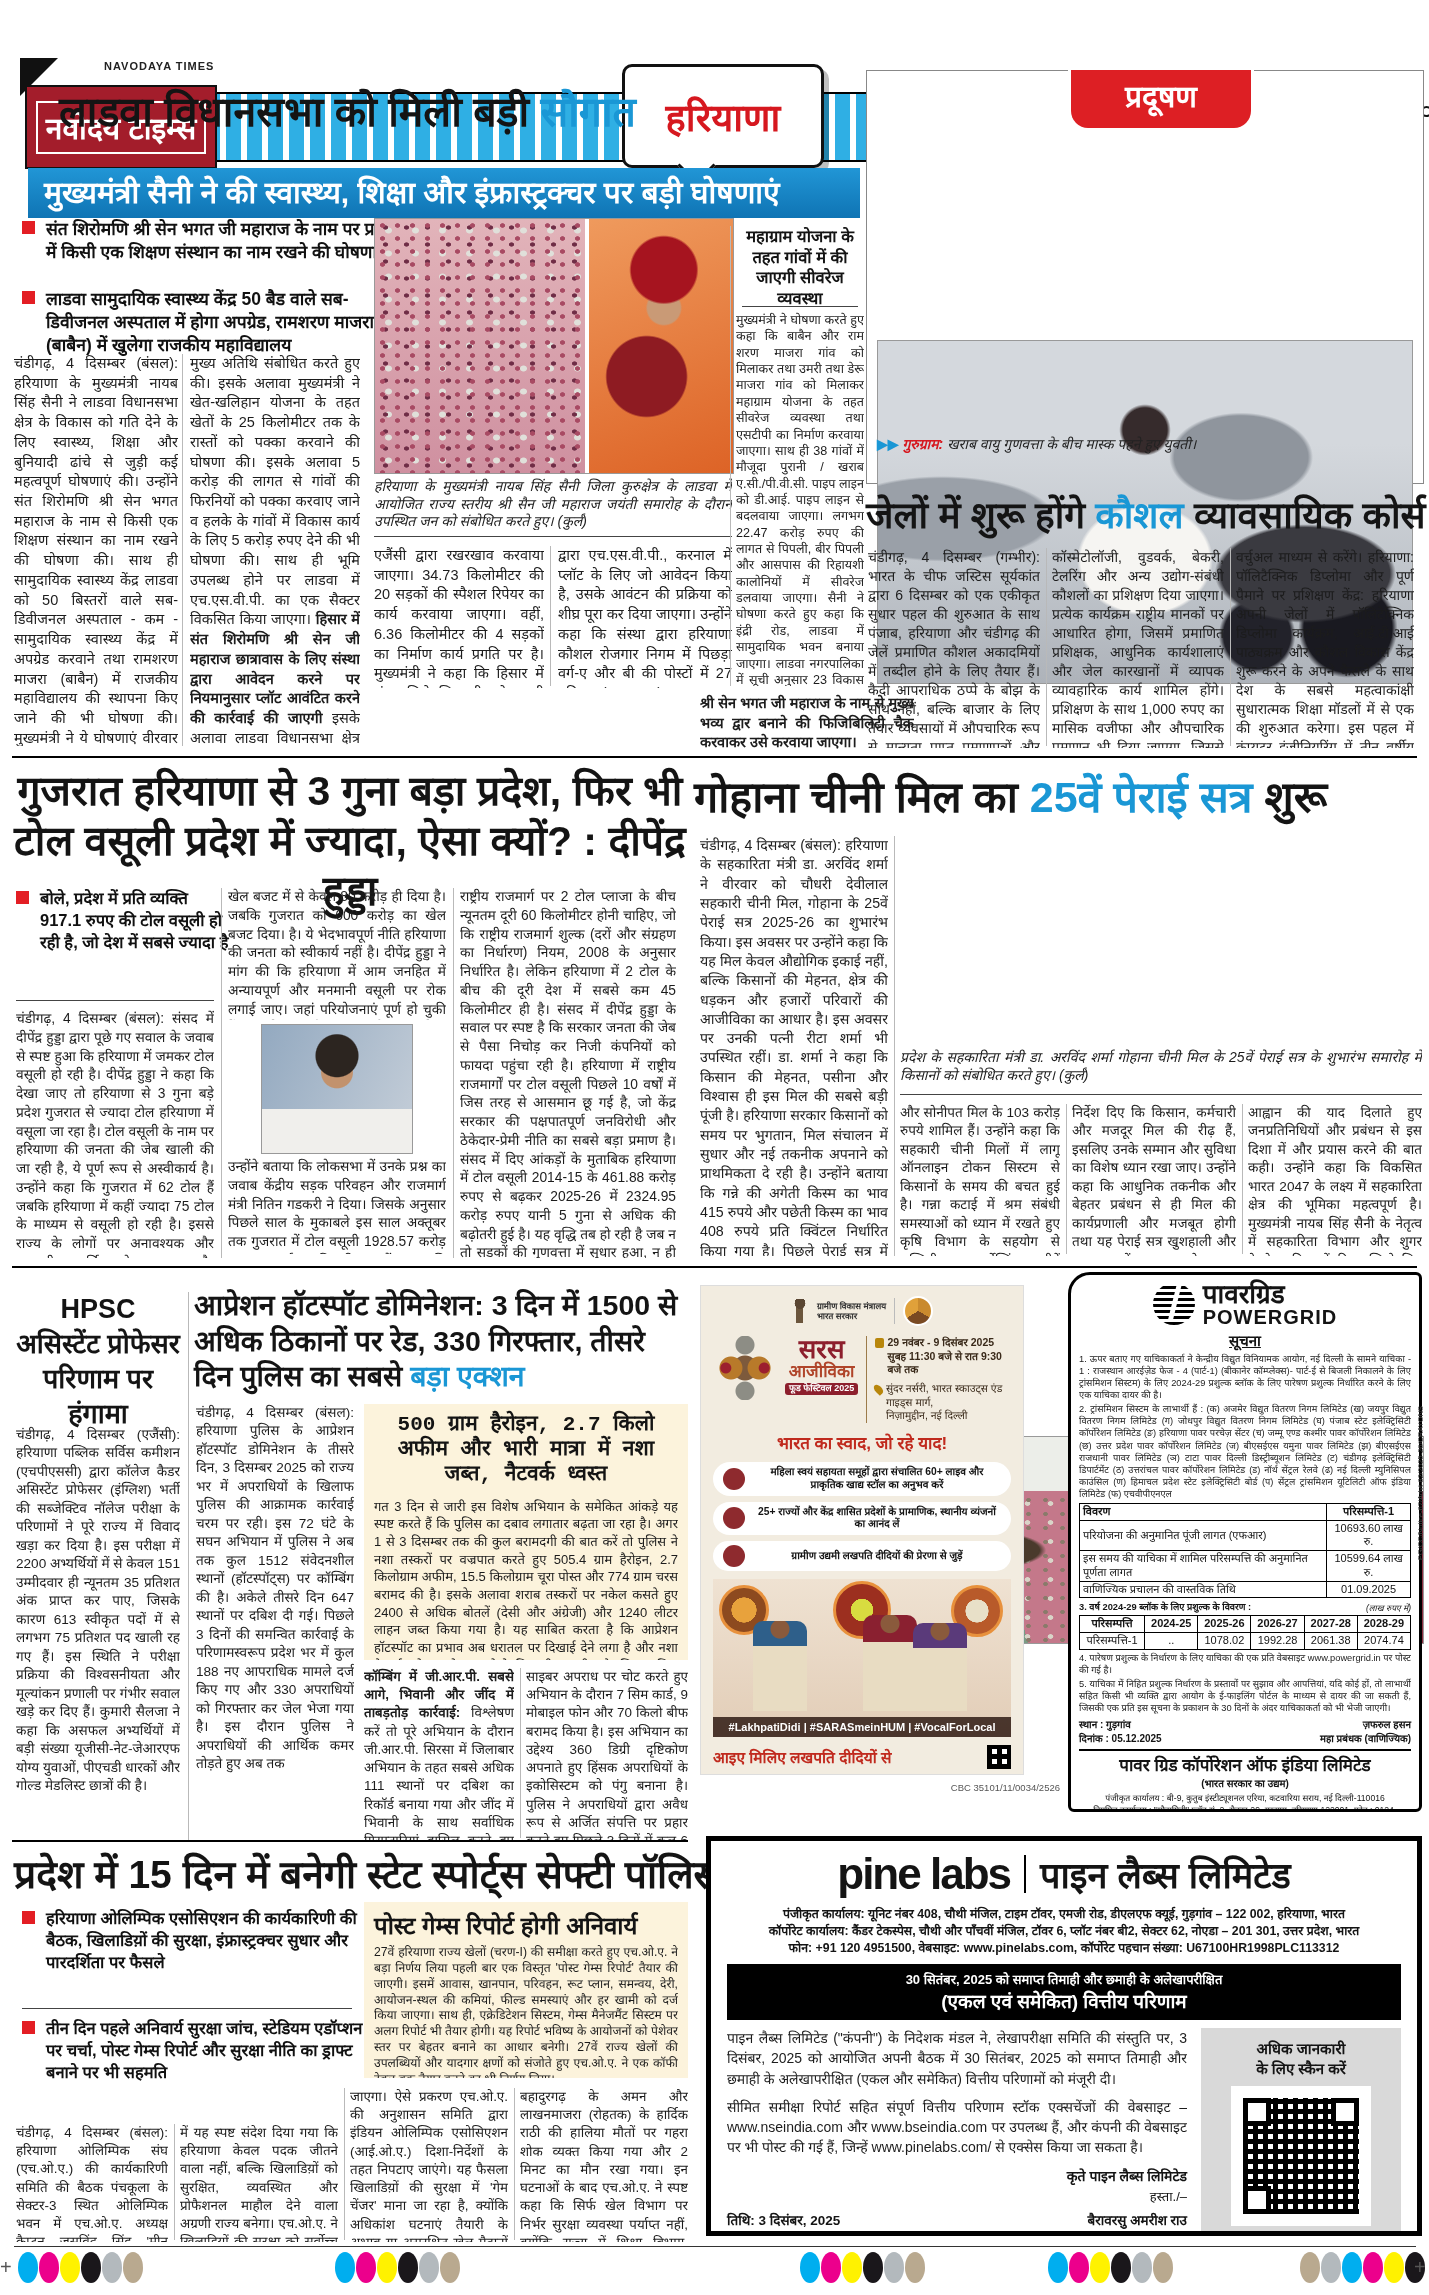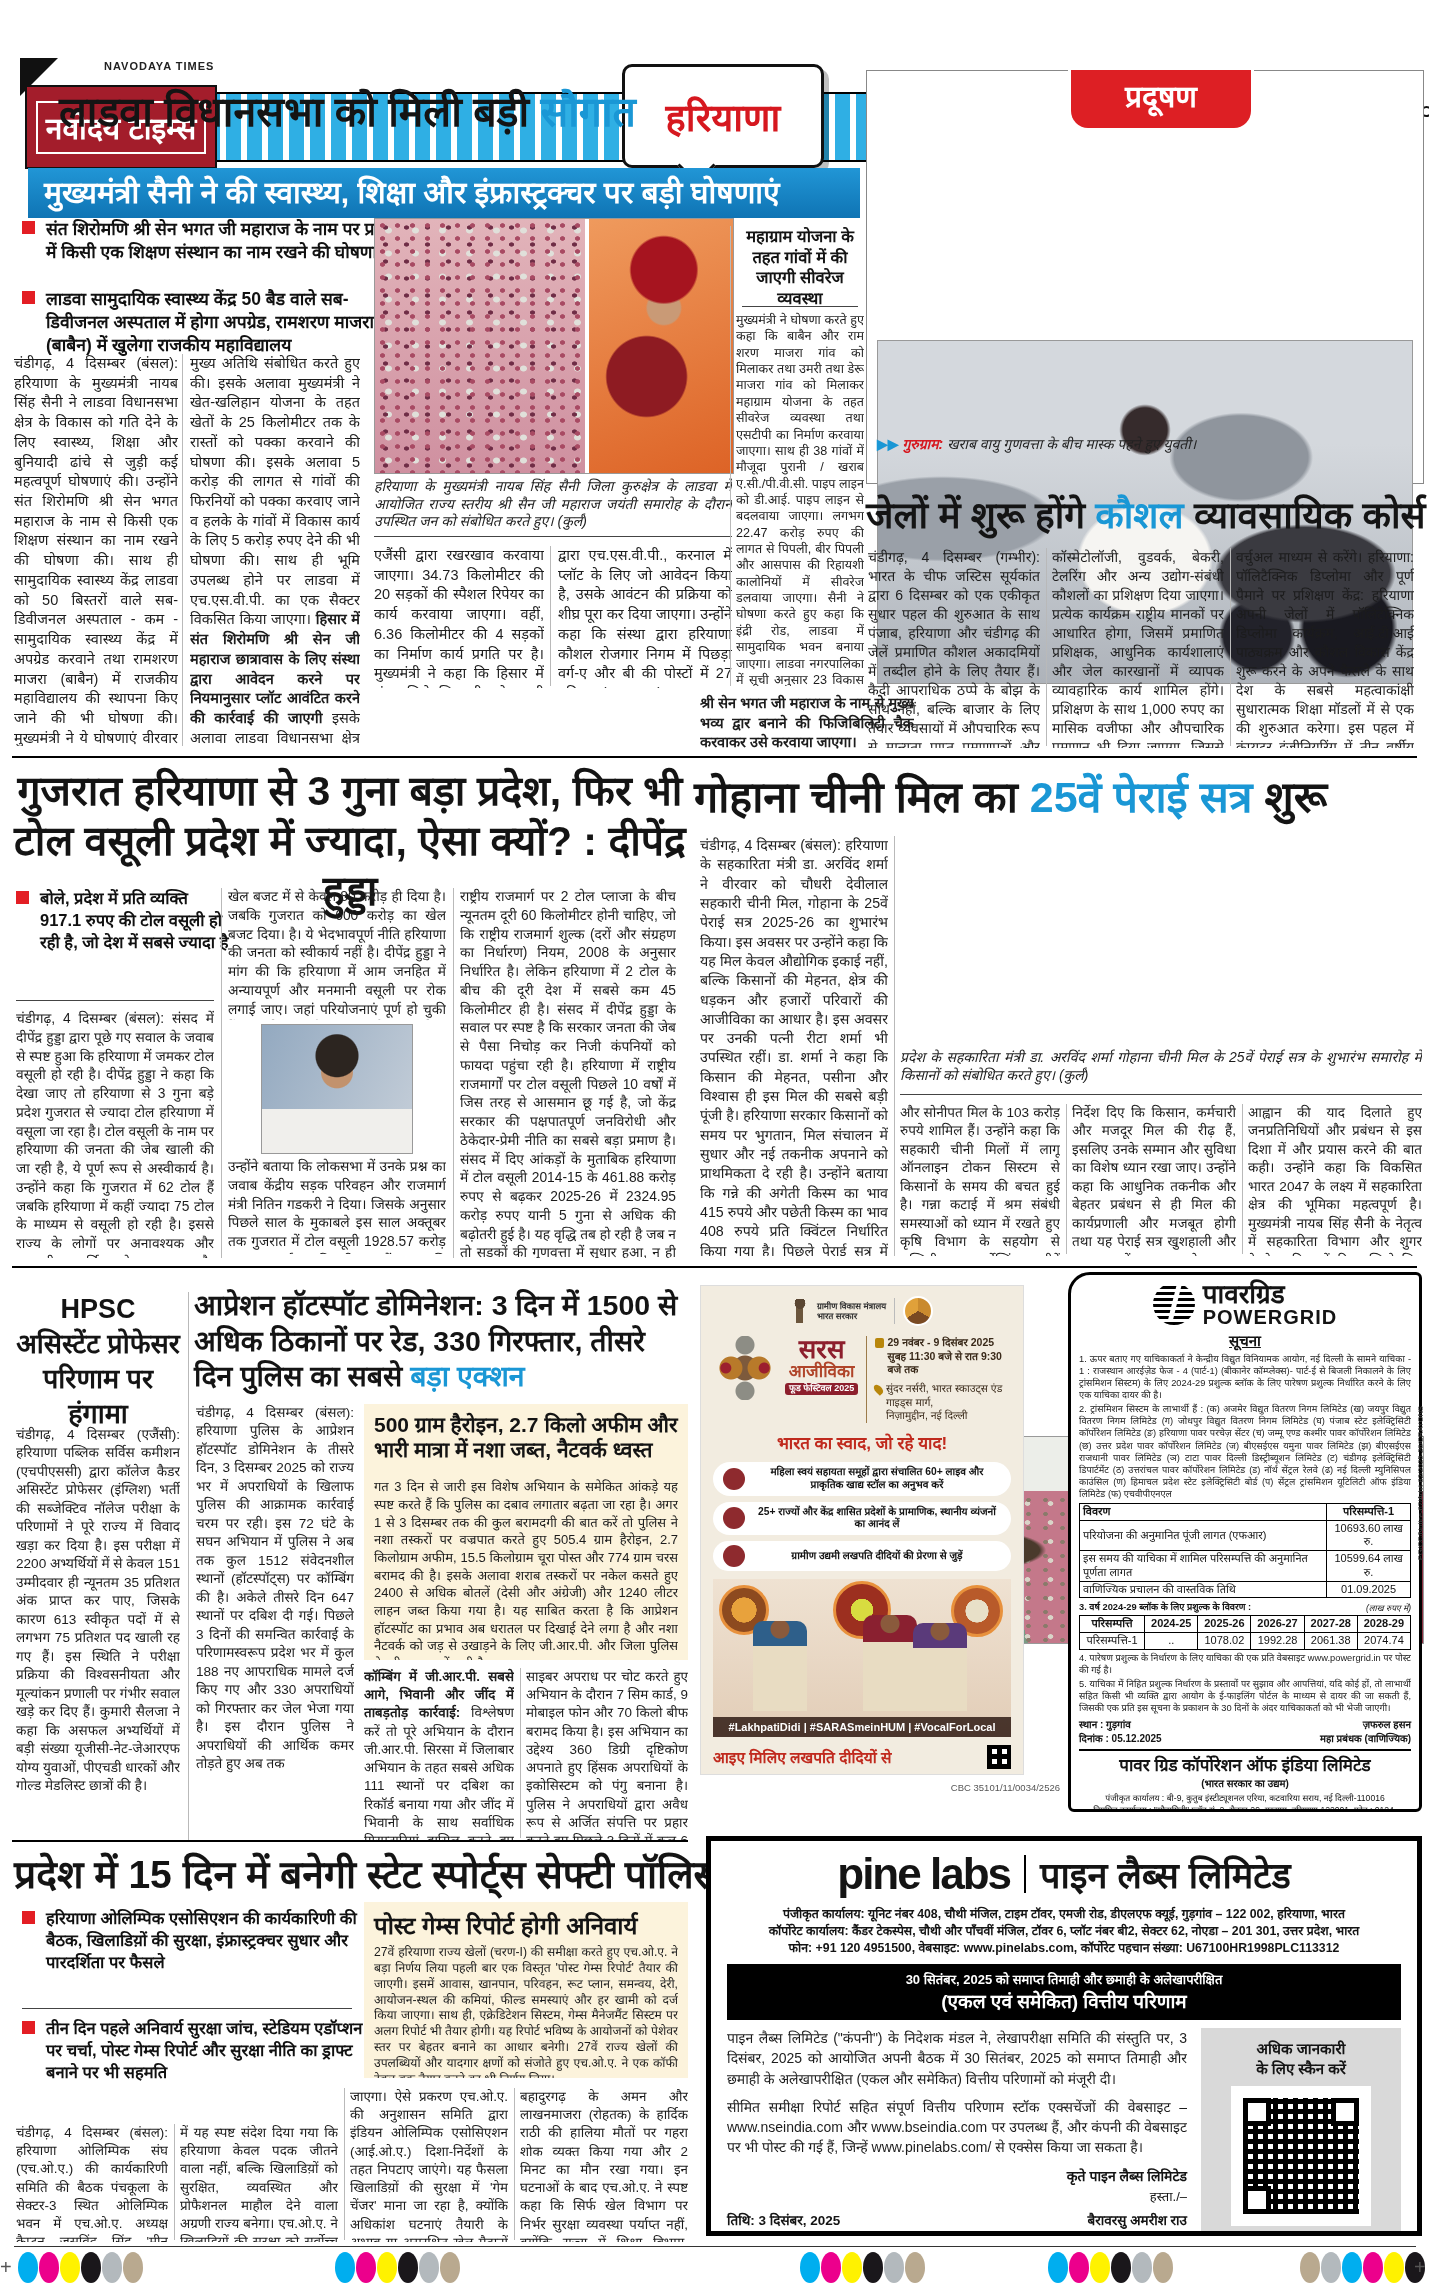--- a/index.html
+++ b/index.html
@@ -172,21 +172,21 @@
 
   <div class="abs b c" style="left:16px;top:1292px;width:164px;height:126px;font-size:27px;line-height:1.3;">HPSC असिस्टेंट प्रोफेसर परिणाम पर हंगामा</div>
   <div class="abs t" style="left:16px;top:1426px;width:164px;height:412px;font-size:13.6px;">चंडीगढ़, 4 दिसम्बर (एजैंसी): हरियाणा पब्लिक सर्विस कमीशन (एचपीएससी) द्वारा कॉलेज कैडर असिस्टेंट प्रोफेसर (इंग्लिश) भर्ती की सब्जेक्टिव नॉलेज परीक्षा के परिणामों ने पूरे राज्य में विवाद खड़ा कर दिया है। इस परीक्षा में 2200 अभ्यर्थियों में से केवल 151 उम्मीदवार ही न्यूनतम 35 प्रतिशत अंक प्राप्त कर पाए, जिसके कारण 613 स्वीकृत पदों में से लगभग 75 प्रतिशत पद खाली रह गए हैं। इस स्थिति ने परीक्षा प्रक्रिया की विश्वसनीयता और मूल्यांकन प्रणाली पर गंभीर सवाल खड़े कर दिए हैं। कुमारी सैलजा ने कहा कि असफल अभ्यर्थियों में बड़ी संख्या यूजीसी-नेट-जेआरएफ योग्य युवाओं, पीएचडी धारकों और गोल्ड मेडलिस्ट छात्रों की है।</div>
 
   <div class="abs b" style="left:194px;top:1288px;width:494px;height:106px;font-size:28.5px;line-height:1.25;">
     <span>आप्रेशन हॉटस्पॉट डोमिनेशन: 3 दिन में 1500 से अधिक ठिकानों पर रेड, 330 गिरफ्तार, तीसरे दिन पुलिस का सबसे</span>
     <span class="blue">बड़ा एक्शन</span>
   </div>
   <div class="abs t" style="left:196px;top:1404px;width:158px;height:436px;font-size:13.6px;">चंडीगढ़, 4 दिसम्बर (बंसल): हरियाणा पुलिस के आप्रेशन हॉटस्पॉट डोमिनेशन के तीसरे दिन, 3 दिसम्बर 2025 को राज्य भर में अपराधियों के खिलाफ पुलिस की आक्रामक कार्रवाई चरम पर रही। इस 72 घंटे के सघन अभियान में पुलिस ने अब तक कुल 1512 संवेदनशील स्थानों (हॉटस्पॉट्स) पर कॉम्बिंग की है। अकेले तीसरे दिन 647 स्थानों पर दबिश दी गई। पिछले 3 दिनों की समन्वित कार्रवाई के परिणामस्वरूप प्रदेश भर में कुल 188 नए आपराधिक मामले दर्ज किए गए और 330 अपराधियों को गिरफ्तार कर जेल भेजा गया है। इस दौरान पुलिस ने अपराधियों की आर्थिक कमर तोड़ते हुए अब तक</div>
   <div class="abs cream" style="left:364px;top:1404px;width:324px;height:256px;padding:8px 10px;box-sizing:border-box;overflow:hidden;">
-    <div class="b" style="font-size:21px;line-height:1.2;text-align:left;margin-bottom:16px;">500 ग्राम हैरोइन, 2.7 किलो अफीम और भारी मात्रा में नशा जब्त, नैटवर्क ध्वस्त</div>
+    <div class="b" style="font-size:21px;line-height:1.2;text-align:center;margin-bottom:10px;font-family:Liberation Mono, monospace;">500 ग्राम हैरोइन, 2.7 किलो अफीम और भारी मात्रा में नशा जब्त, नैटवर्क ध्वस्त</div>
     <div class="t" style="font-size:13px;">गत 3 दिन से जारी इस विशेष अभियान के समेकित आंकड़े यह स्पष्ट करते हैं कि पुलिस का दबाव लगातार बढ़ता जा रहा है। अगर 1 से 3 दिसम्बर तक की कुल बरामदगी की बात करें तो पुलिस ने नशा तस्करों पर वज्रपात करते हुए 505.4 ग्राम हैरोइन, 2.7 किलोग्राम अफीम, 15.5 किलोग्राम चूरा पोस्त और 774 ग्राम चरस बरामद की है। इसके अलावा शराब तस्करों पर नकेल कसते हुए 2400 से अधिक बोतलें (देसी और अंग्रेजी) और 1240 लीटर लाहन जब्त किया गया है। यह साबित करता है कि आप्रेशन हॉटस्पॉट का प्रभाव अब धरातल पर दिखाई देने लगा है और नशा नैटवर्क को जड़ से उखाड़ने के लिए जी.आर.पी. और जिला पुलिस ने पूरी ताकत झोंक दी है।</div>
   </div>
   <div class="abs t" style="left:364px;top:1668px;width:150px;height:172px;font-size:13.4px;">
     <span class="b">कॉम्बिंग में जी.आर.पी. सबसे आगे, भिवानी और जींद में ताबड़तोड़ कार्रवाई:</span>
     <span>विश्लेषण करें तो पूरे अभियान के दौरान जी.आर.पी. सिरसा में जिलाबार अभियान के तहत सबसे अधिक 111 स्थानों पर दबिश का रिकॉर्ड बनाया गया और जींद में भिवानी के साथ सर्वाधिक गिरफ्तारियां हासिल करते हुए नशा तस्करी और अवैध शराब पर बड़ी कार्रवाई की गई।</span>
   </div>
   <div class="abs t" style="left:526px;top:1668px;width:162px;height:172px;font-size:13.4px;">साइबर अपराध पर चोट करते हुए अभियान के दौरान 7 सिम कार्ड, 9 मोबाइल फोन और 70 किलो बीफ बरामद किया है। इस अभियान का उद्देश्य 360 डिग्री दृष्टिकोण अपनाते हुए हिंसक अपराधियों के इकोसिस्टम को पंगु बनाना है। पुलिस ने अपराधियों द्वारा अवैध रूप से अर्जित संपत्ति पर प्रहार करते हुए पिछले 3 दिनों में कुल 6 संपत्तियों को अटैच (कुर्क) किया है और 4 अवैध अतिक्रमणों को ध्वस्त कर दिया है।</div>
   <div class="vline" style="left:188px;top:1292px;height:548px;"></div>
   <div class="vline" style="left:520px;top:1668px;height:170px;"></div>
 

